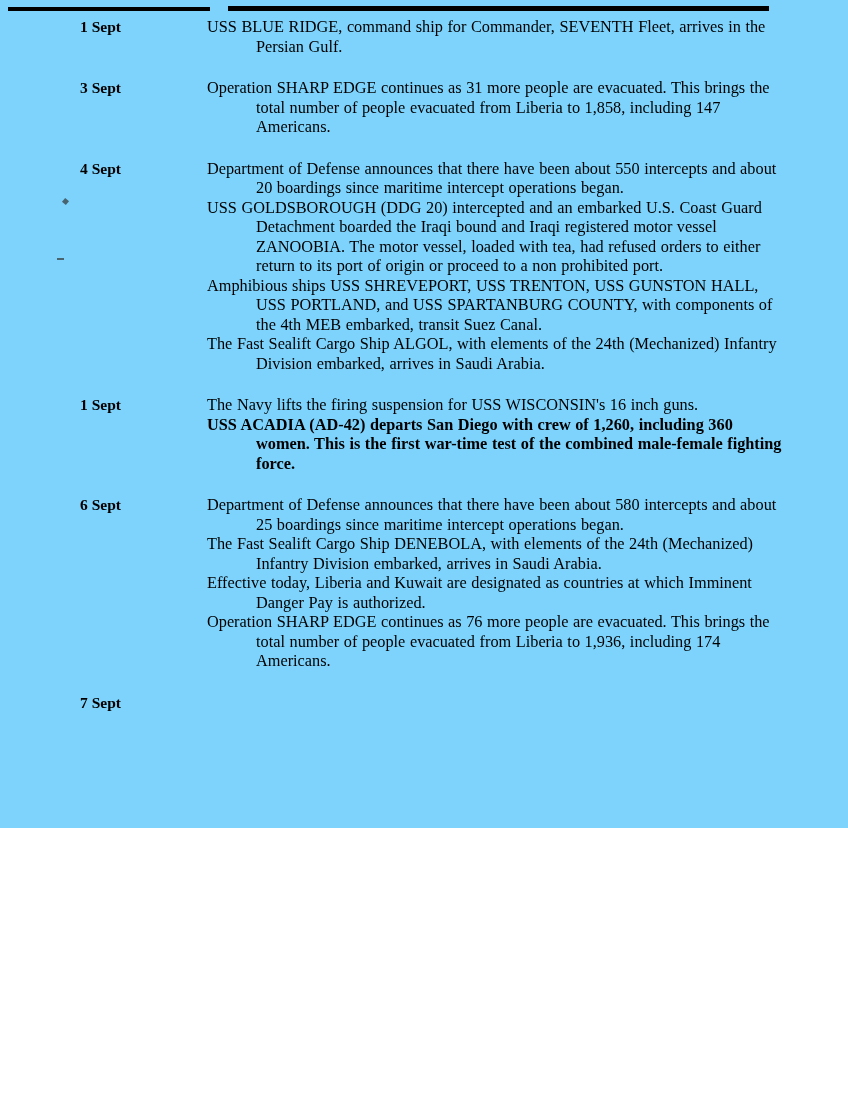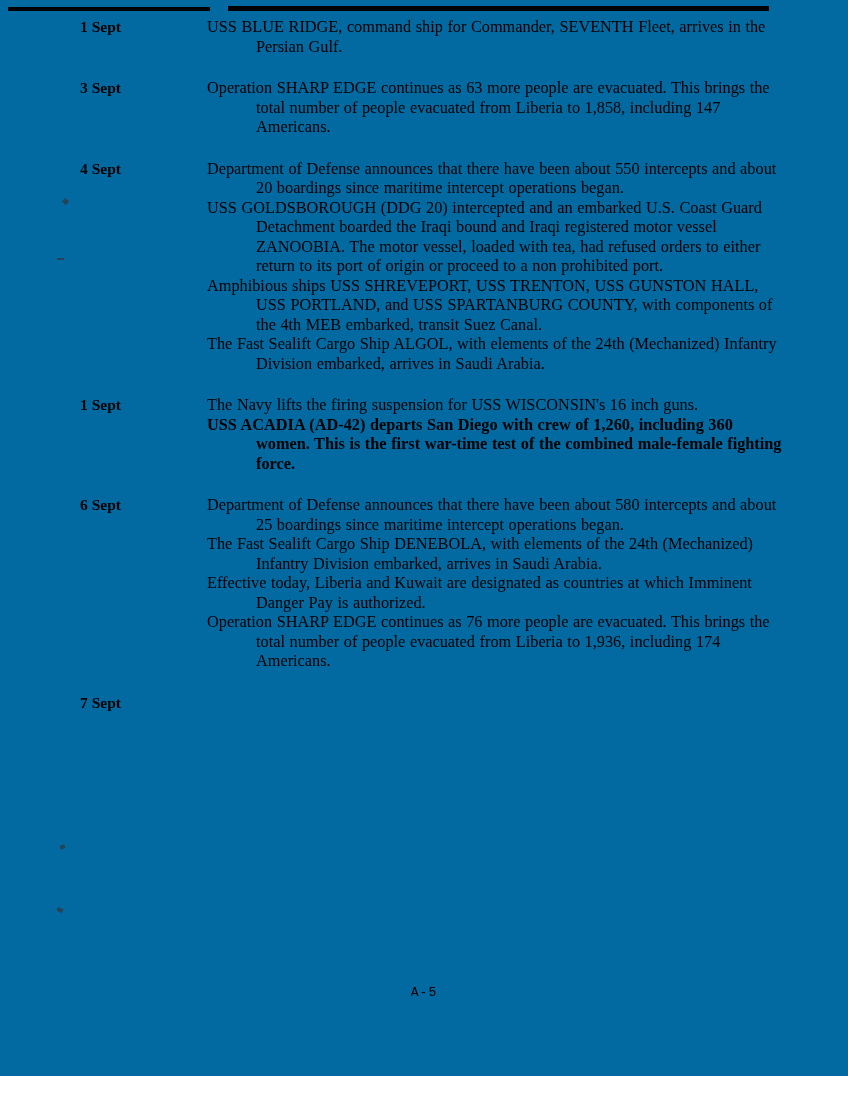--- a/index.html
+++ b/index.html
@@ -3,22 +3,22 @@
 <meta charset="utf-8">
 <style>
   html, body {
     margin: 0;
     padding: 0;
     background: #ffffff;
   }
   .page {
     position: relative;
     width: 848px;
-    height: 1076px;
-    background: #0369a1;
+    height: 828px;
+    background: #7dd3fc;
     font-family: "Liberation Serif", serif;
     color: #000000;
     overflow: hidden;
   }
   .rule {
     position: absolute;
     background: #000000;
   }
   .rule.top-left   { left: 8px;   top: 7px;    width: 202px; height: 4px; }
   .rule.top-right  { left: 228px; top: 6px;    width: 541px; height: 5px; }
@@ -93,21 +93,21 @@
   <main class="chronology">
       <div class="entry">
         <div class="entry-date">1 Sept</div>
         <div class="entry-items">
           <p class="entry-item">USS BLUE RIDGE, command ship for Commander, SEVENTH Fleet, arrives in the Persian Gulf.</p>
         </div>
       </div>
       <div class="entry">
         <div class="entry-date">3 Sept</div>
         <div class="entry-items">
-          <p class="entry-item">Operation SHARP EDGE continues as 63 more people are evacuated.  This brings the total number of people evacuated from Liberia to 1,858, including 147 Americans.</p>
+          <p class="entry-item">Operation SHARP EDGE continues as 31 more people are evacuated.  This brings the total number of people evacuated from Liberia to 1,858, including 147 Americans.</p>
         </div>
       </div>
       <div class="entry">
         <div class="entry-date">4 Sept</div>
         <div class="entry-items">
           <p class="entry-item">Department of Defense announces that there have been about 550 intercepts and about 20 boardings since maritime intercept operations began.</p>
           <p class="entry-item">USS GOLDSBOROUGH (DDG 20) intercepted and an embarked U.S. Coast Guard Detachment boarded the Iraqi bound and Iraqi registered motor vessel ZANOOBIA.  The motor vessel, loaded with tea, had refused orders to either return to its port of origin or proceed to a non prohibited port.</p>
           <p class="entry-item">Amphibious ships USS SHREVEPORT, USS TRENTON, USS GUNSTON HALL, USS PORTLAND, and USS SPARTANBURG COUNTY, with components of the 4th MEB embarked, transit Suez Canal.</p>
           <p class="entry-item">The Fast Sealift Cargo Ship ALGOL, with elements of the 24th (Mechanized) Infantry Division embarked, arrives in Saudi Arabia.</p>
         </div>

